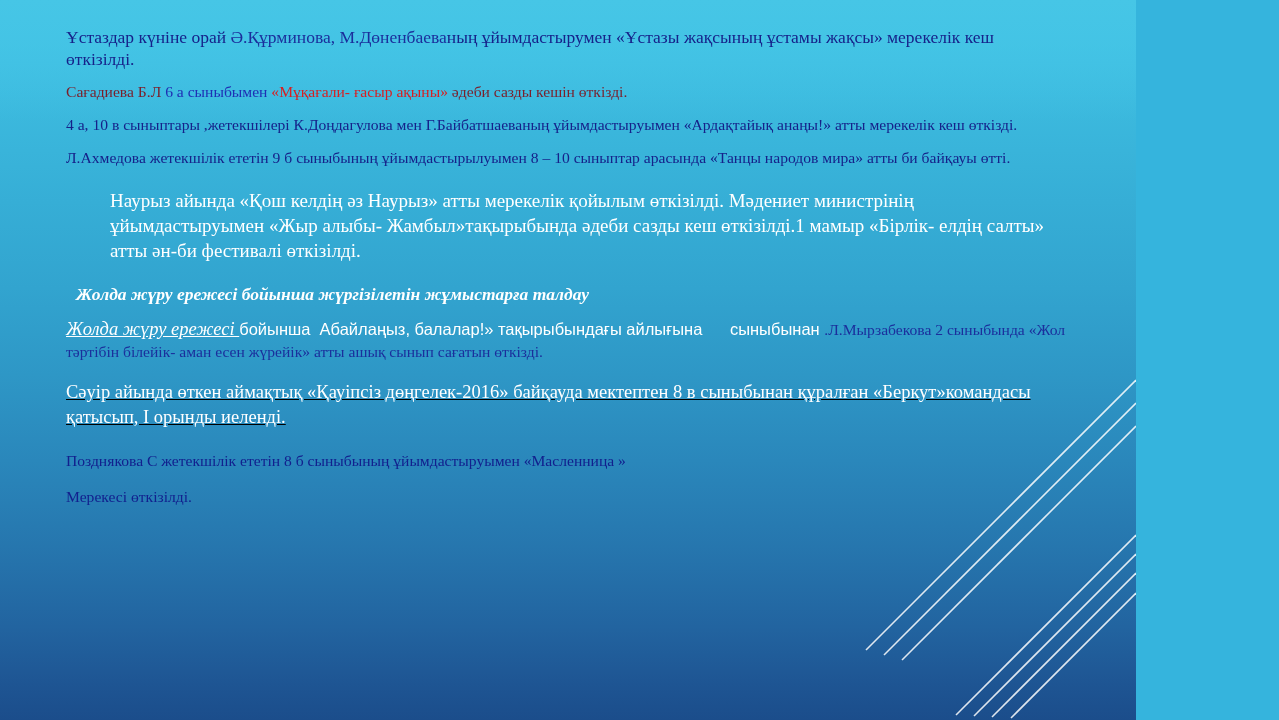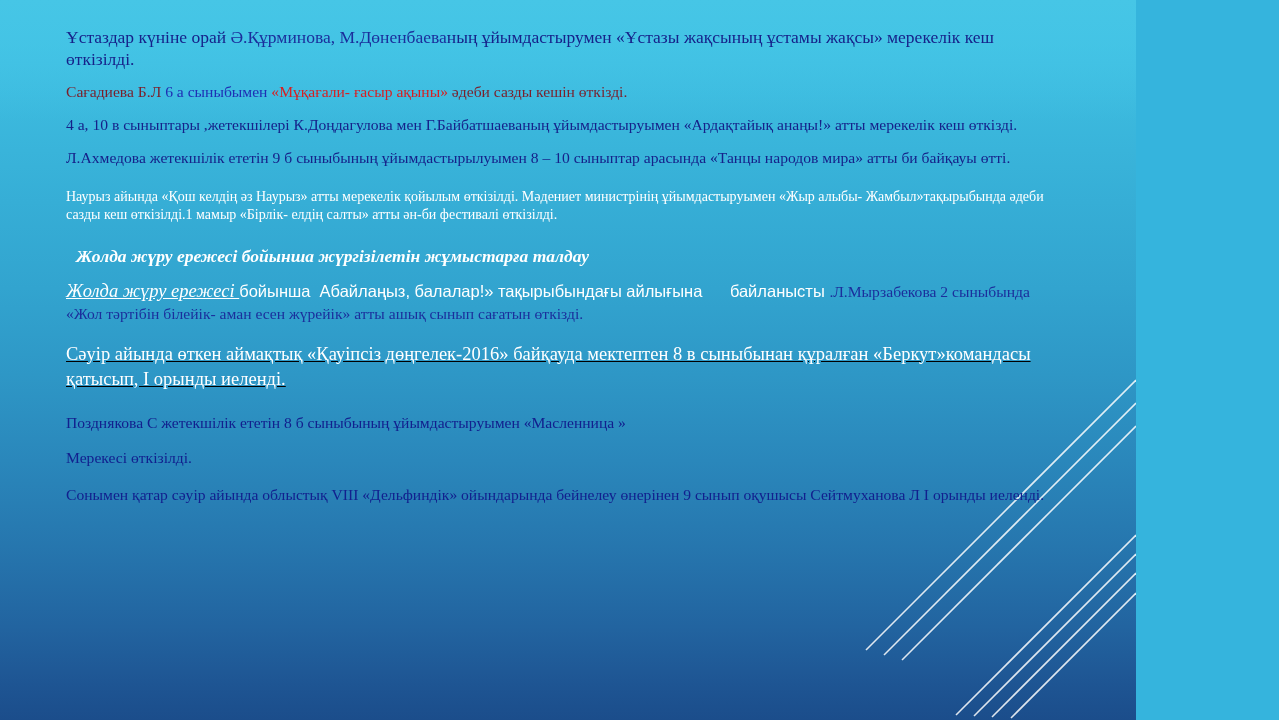--- a/index.html
+++ b/index.html
@@ -36,21 +36,21 @@
   }
   p{margin:0 0 0 0;}
   .para{
     margin-bottom:9px;
     line-height:1.28;
     text-align:left;
   }
   
   .s18{font-size:17.5px;}
   .s16{font-size:15.6px;}
-  .s20{font-size:14px;}
+  .s20{font-size:19px;margin-left:44px;}
   .s19{font-size:18.5px;text-decoration:underline;}
   
   .c-navy{color:#16228a;}
   .c-darkblue{color:#1b2f9c;}
   .c-maroon{color:#7b1f2b;}
   .c-red{color:#d81f22;}
   .c-white{color:#ffffff;}
   .c-blue2{color:#1f2fb4;}
   .c-navy2{color:#12208e;}
   .bolditalic{font-weight:bold;font-style:italic;}
@@ -99,33 +99,30 @@
 
     <p class="para s20" style="margin-bottom:20px;line-height:1.32">
       <span class="c-white">Наурыз айында «Қош келдің әз Наурыз» атты мерекелік қойылым өткізілді. Мәдениет министрінің ұйымдастыруымен «Жыр алыбы- Жамбыл»тақырыбында әдеби сазды кеш өткізілді.1 мамыр «Бірлік- елдің салты» атты ән-би фестивалі өткізілді.</span>
     </p>
 
     <p class="para s18 tight" style="padding-left:10px">
       <span class="c-white bolditalic">Жолда жүру ережесі бойынша жүргізілетін жұмыстарға талдау</span>
     </p>
 
     <p class="para s16" style="margin-bottom:18px">
-      <span class="c-white italic s19">Жолда жүру ережесі </span><span class="c-white sans nb" style="font-size:16.5px">бойынша  Абайлаңыз, балалар!» тақырыбындағы айлығына      байланысты </span><span class="c-darkblue">.Л.Мырзабекова 2 сыныбында «Жол тәртібін білейік- аман есен жүрейік» атты ашық сынып сағатын өткізді.</span>
+      <span class="c-white italic s19">Жолда жүру ережесі </span><span class="c-white sans nb" style="font-size:16.5px">бойынша  Абайлаңыз, балалар!» тақырыбындағы айлығына      сыныбынан </span><span class="c-darkblue">.Л.Мырзабекова 2 сыныбында «Жол тәртібін білейік- аман есен жүрейік» атты ашық сынып сағатын өткізді.</span>
     </p>
 
     <p class="para s19" style="margin-bottom:21px;line-height:1.35">
       <span class="c-white">Сәуір айында өткен аймақтық «Қауіпсіз дөңгелек-2016» байқауда  мектептен  8 в сыныбынан құралған «Беркут»командасы қатысып, I орынды иеленді.</span>
     </p>
 
     <p class="para s16" style="margin-bottom:16px">
       <span class="c-navy2">Позднякова С жетекшілік ететін 8 б сыныбының ұйымдастыруымен «Масленница »</span>
     </p>
 
     <p class="para s16" style="margin-bottom:17px">
       <span class="c-navy2">Мерекесі өткізілді.</span>
     </p>
 
-    <p class="para s16">
-      <span class="c-navy2">Сонымен қатар сәуір айында облыстық VIII «Дельфиндік» ойындарында бейнелеу өнерінен 9 сынып оқушысы Сейтмуханова Л I орынды иеленді.</span>
-    </p>
 
   </div>
 </div>
 
 </body></html>

